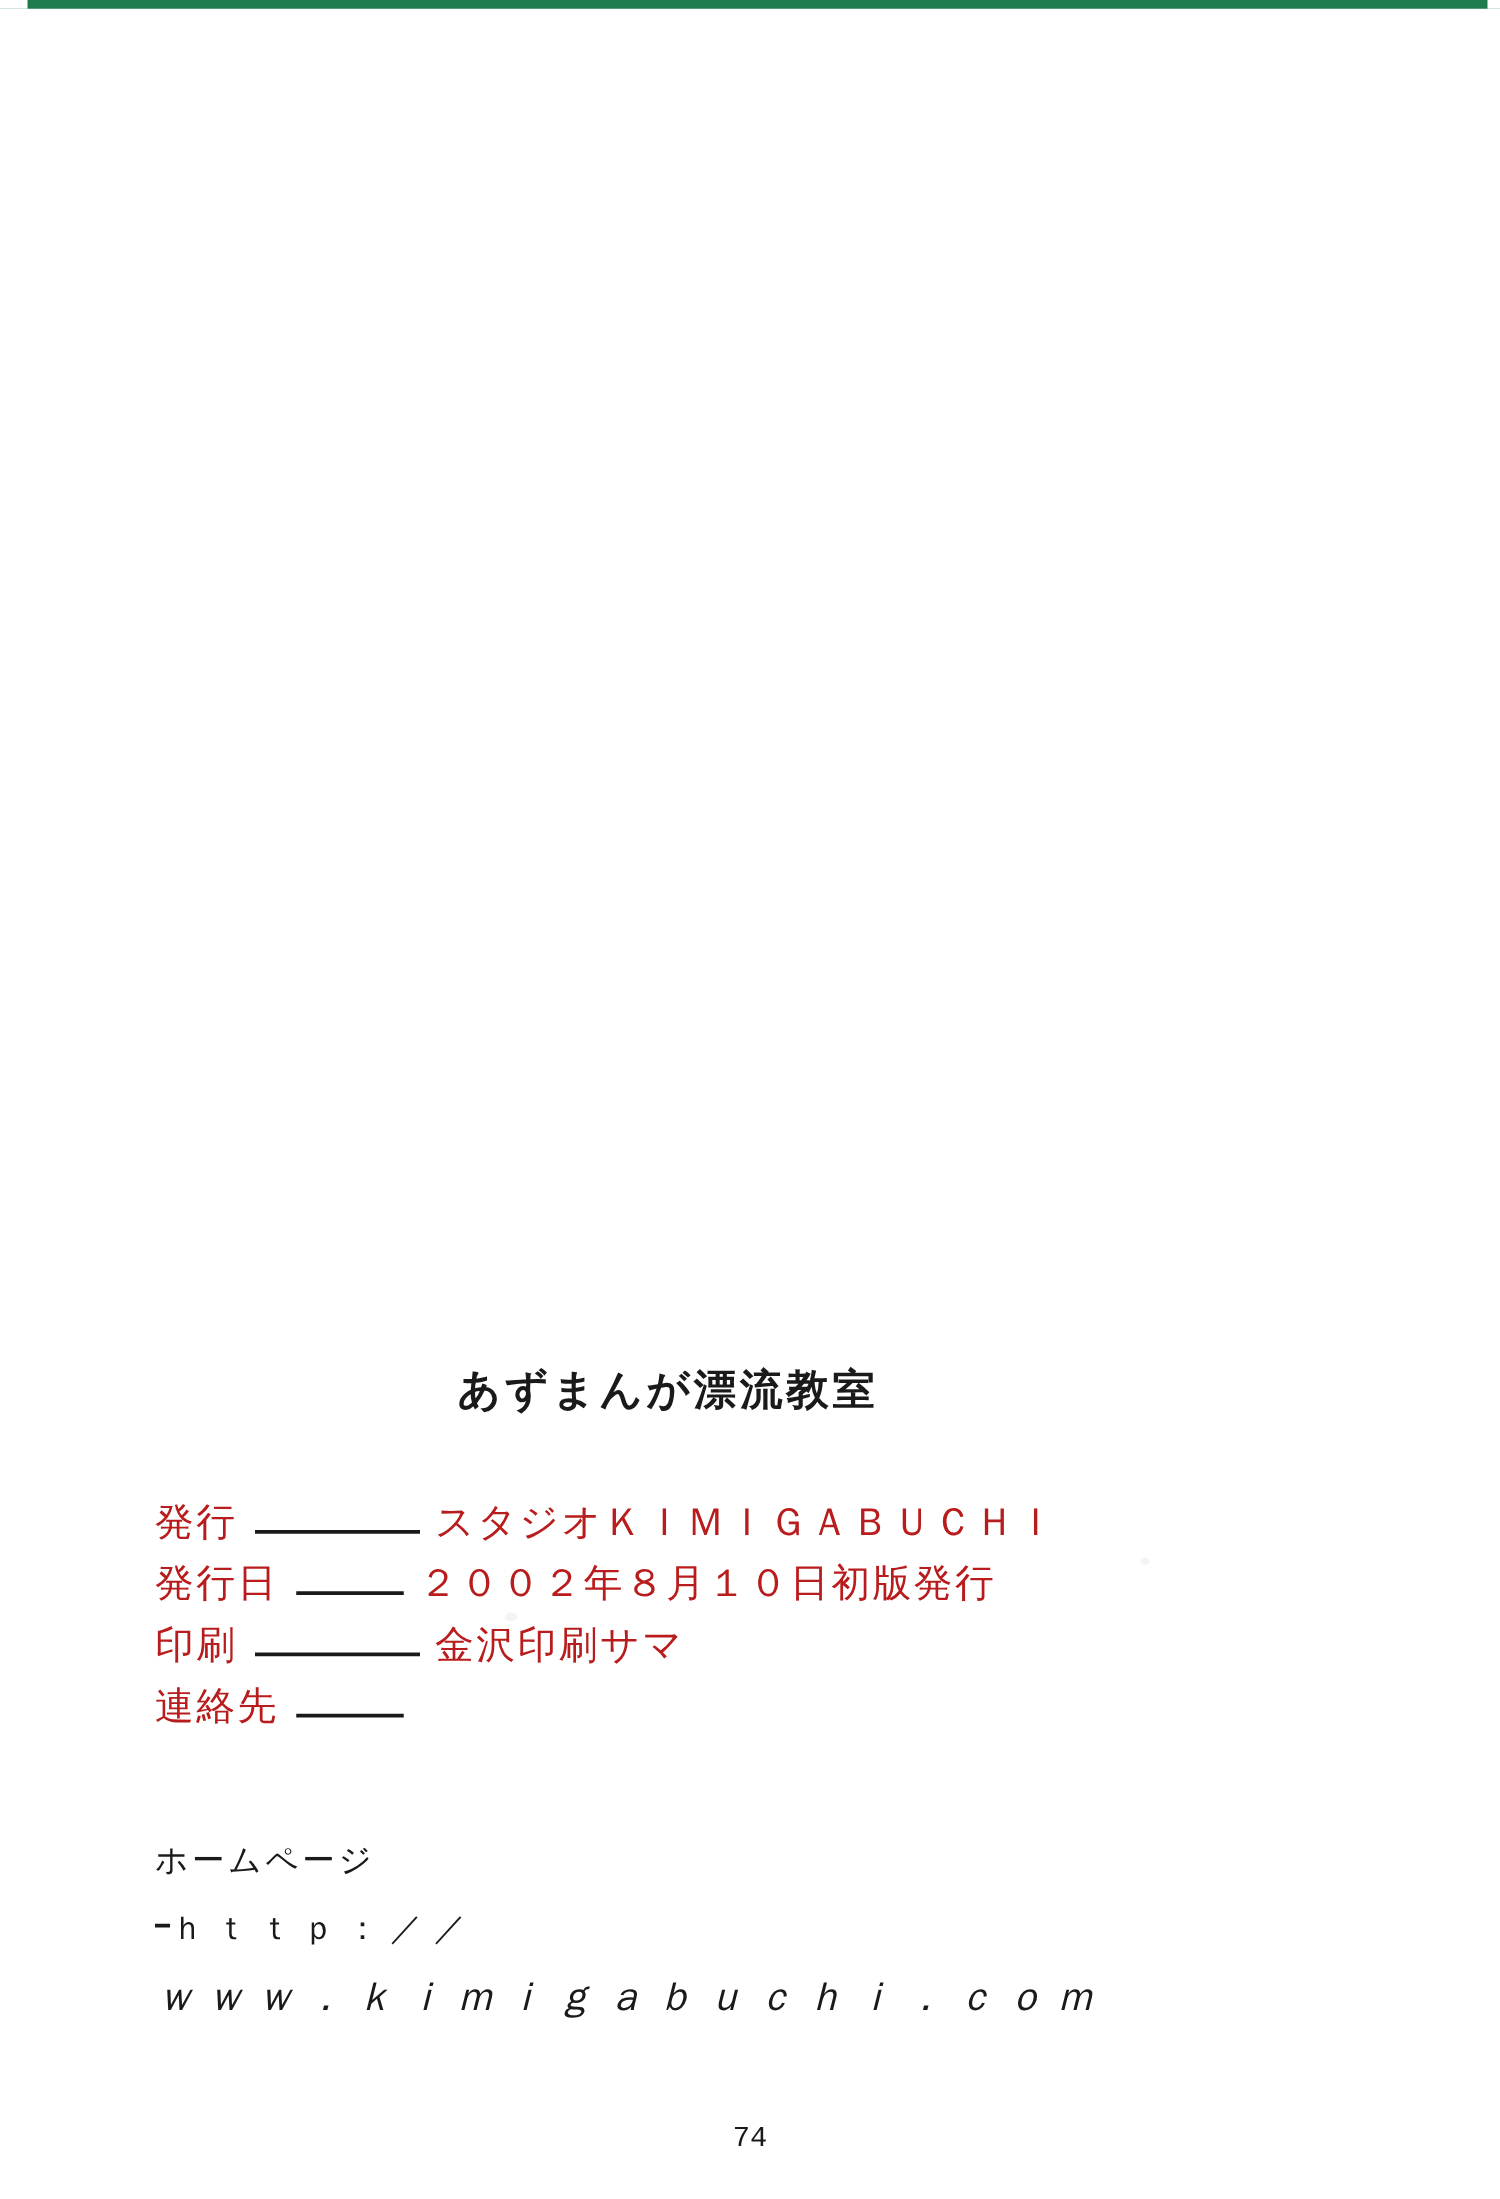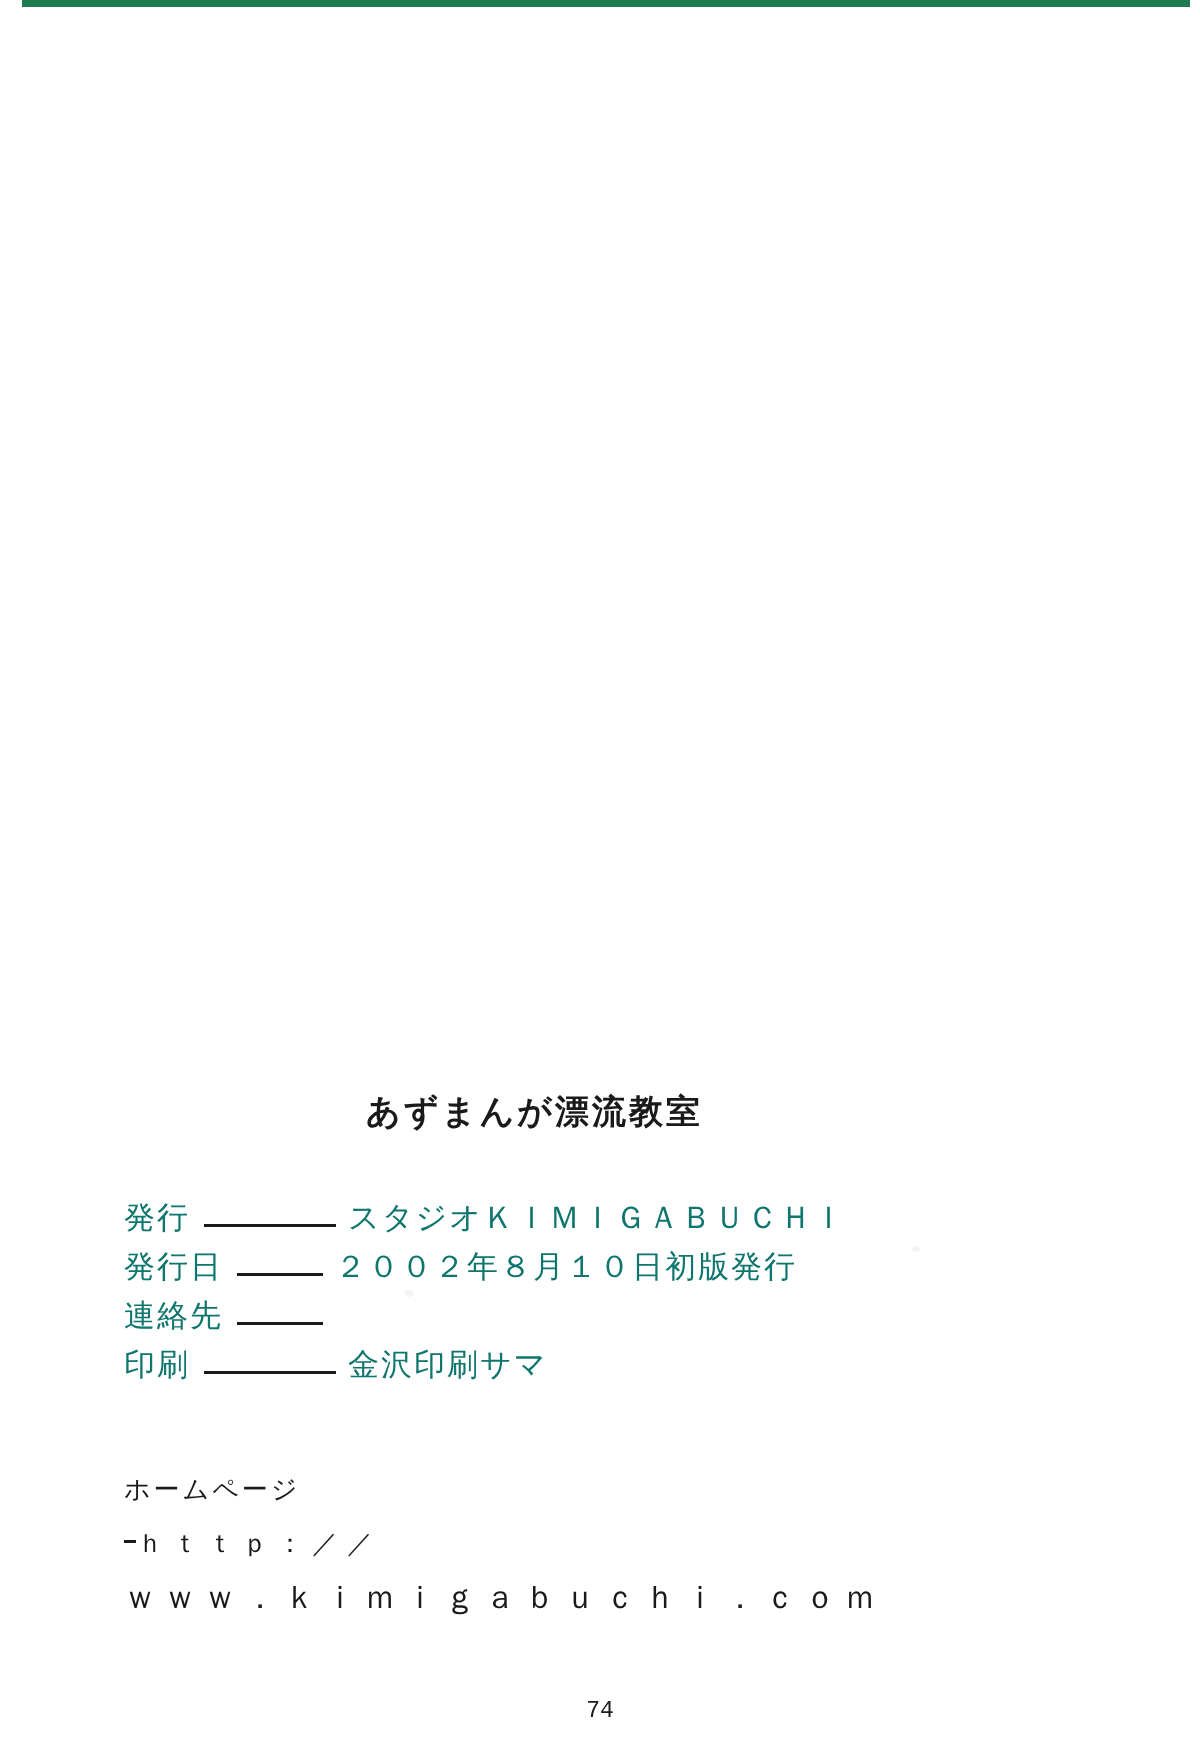--- a/index.html
+++ b/index.html
@@ -64,21 +64,21 @@
     top: 1197px;
     width: 940px;
   }
   .credit-row {
     display: flex;
     align-items: baseline;
     height: 49px;
     font-size: 31px;
     letter-spacing: 2px;
     font-family: "DejaVu Serif", "Liberation Serif", serif;
-    color: #0f766e;
+    color: #b91c1c;
     white-space: nowrap;
   }
   .credit-label {
     display: inline-block;
   }
   .credit-rule {
     display: inline-block;
     height: 0;
     border-top: 3px solid #1a1a1a;
     margin: 0 12px 9px 14px;
@@ -104,20 +104,21 @@
     font-family: "DejaVu Serif", "Liberation Serif", serif;
     color: #1a1a1a;
     white-space: nowrap;
   }
   .hp-line.mono {
     letter-spacing: 9px;
   }
   .hp-line.url-main {
     letter-spacing: 8px;
     font-size: 32px;
+    font-style: italic;
   }
   .hp-dash {
     display: inline-block;
     width: 12px;
     border-top: 3px solid #1a1a1a;
     position: relative;
     top: -9px;
     margin-right: 1px;
   }
 
@@ -164,29 +165,29 @@
       <span class="credit-value">スタジオＫＩＭＩＧＡＢＵＣＨＩ</span>
     </div>
 
     <div class="credit-row">
       <span class="credit-label">発行日</span>
       <span class="credit-rule" style="width:86px;"></span>
       <span class="credit-value">２００２年８月１０日初版発行</span>
     </div>
 
     <div class="credit-row">
+      <span class="credit-label">印刷</span>
+      <span class="credit-rule" style="width:132px;"></span>
+      <span class="credit-value">金沢印刷サマ</span>
+    </div>
+
+    <div class="credit-row">
       <span class="credit-label">連絡先</span>
       <span class="credit-rule" style="width:86px;"></span>
       <span class="credit-value"></span>
-    </div>
-
-    <div class="credit-row">
-      <span class="credit-label">印刷</span>
-      <span class="credit-rule" style="width:132px;"></span>
-      <span class="credit-value">金沢印刷サマ</span>
     </div>
 
   </div>
 
   <div id="homepage">
     <div class="hp-line">ホームページ</div>
     <div class="hp-line mono"><span class="hp-dash"></span><span>ｈｔｔｐ：／／</span></div>
     <div class="hp-line url-main">ｗｗｗ．ｋｉｍｉｇａｂｕｃｈｉ．ｃｏｍ</div>
   </div>
 

